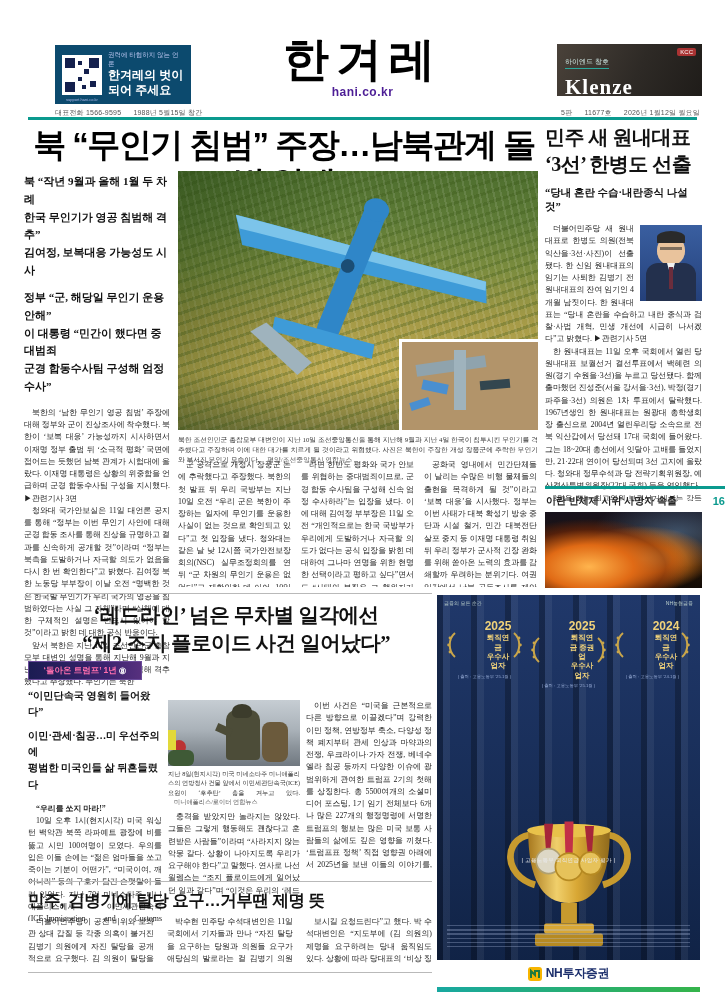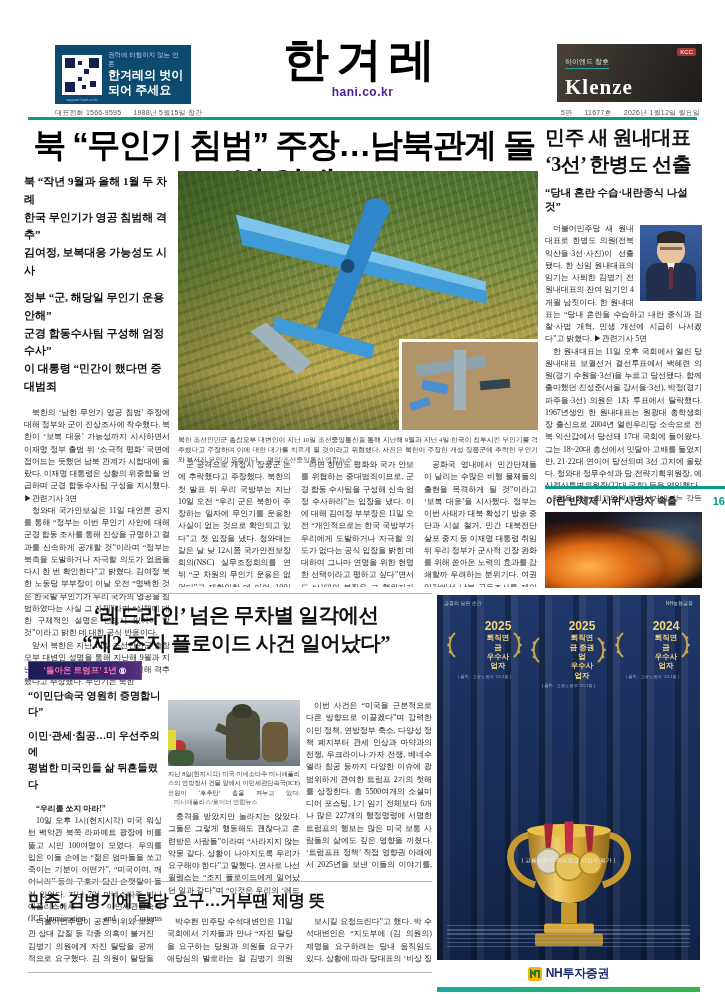--- a/index.html
+++ b/index.html
@@ -10,21 +10,21 @@
   .qr-ad{left:55px;top:45px;width:136px;height:59px;background:#0c4a6e;display:flex;align-items:center;gap:6px;padding:16px 7px;box-sizing:border-box;}
   .qr-box{width:40px;height:40px;background:#fff;position:relative;flex:0 0 auto;}
   .qr-box i{position:absolute;background:#14204d;}
   .qr-cap{position:absolute;left:0;bottom:-7px;width:40px;font-size:4px;color:#aab6e8;text-align:center;}
   .qr-txt{color:#fff;line-height:1.25;}
   .qr-l1{font-size:6.5px;color:#b9c4ee;}
   .qr-l2{font-size:12px;font-weight:bold;}
   .masthead{left:240px;top:36px;width:245px;text-align:center;}
   .masthead .logo{font-size:46px;font-weight:900;letter-spacing:7px;color:#000;line-height:1;}
   .masthead .url{font-size:12px;font-weight:bold;color:#4c1d95;margin-top:3px;letter-spacing:.5px;}
-  .klenze{left:557px;top:44px;width:145px;height:58px;background:linear-gradient(115deg,#4a423a,#2e2a26 55%,#1f1c19);color:#fff;box-sizing:border-box;padding:6px 8px;}
+  .klenze{left:557px;top:44px;width:145px;height:52px;background:linear-gradient(115deg,#4a423a,#2e2a26 55%,#1f1c19);color:#fff;box-sizing:border-box;padding:6px 8px;}
   .klenze .kcc{position:absolute;top:4px;right:6px;font-size:6px;color:#fff;background:#a33;padding:1px 3px;border-radius:2px;}
   .klenze .kick{font-size:7px;color:#cfe7e3;border-bottom:1px solid #2aa79b;display:inline-block;padding-bottom:1px;}
   .klenze .name{font-family:"Liberation Serif",serif;font-size:21px;font-weight:bold;letter-spacing:1px;margin-top:6px;}
   .tiny-info{font-size:7px;color:#555;letter-spacing:.2px;}
   .info-l{left:55px;top:108px;}
   .info-r{right:25px;top:108px;text-align:right;}
   .tiny-info span{margin-right:10px;}
   .rule-teal{left:28px;top:117px;width:669px;height:3px;background:#0a9a8e;}
   
   .lead-head{left:28px;top:126px;width:512px;text-align:center;font-size:33px;font-weight:800;letter-spacing:-1.5px;line-height:1.15;color:#000;}
@@ -159,22 +159,22 @@
   <div class="abs lead-head">북 “무인기 침범” 주장…남북관계 돌발 악재</div>
 
   <div class="abs lead-left">
     <div class="deck">
       <div>북 “작년 9월과 올해 1월 두 차례</div>
       <div>한국 무인기가 영공 침범해 격추”</div>
       <div>김여정, 보복대응 가능성도 시사</div>
     </div>
     <div class="deck">
       <div>정부 “군, 해당일 무인기 운용 안해”</div>
+      <div>이 대통령 “민간이 했다면 중대범죄</div>
       <div>군경 합동수사팀 구성해 엄정 수사”</div>
-      <div>이 대통령 “민간이 했다면 중대범죄</div>
     </div>
     <div class="bodytxt">
       <p>북한의 ‘남한 무인기 영공 침범’ 주장에 대해 정부와 군이 진상조사에 착수했다. 북한이 ‘보복 대응’ 가능성까지 시사하면서 이재명 정부 출범 뒤 ‘소극적 평화’ 국면에 접어드는 듯했던 남북 관계가 시험대에 올랐다. 이재명 대통령은 상황의 위중함을 언급하며 군경 합동수사팀 구성을 지시했다. ▶관련기사 3면</p>
       <p>청와대 국가안보실은 11일 대언론 공지를 통해 “정부는 이번 무인기 사안에 대해 군경 합동 조사를 통해 진상을 규명하고 결과를 신속하게 공개할 것”이라며 “정부는 북측을 도발하거나 자극할 의도가 없음을 다시 한 번 확인한다”고 밝혔다. 김여정 북한 노동당 부부장이 이날 오전 “명백한 것은 한국발 무인기가 우리 국가의 영공을 침범하였다는 사실 그 자체”라며 “실체에 대한 구체적인 설명은 반드시 있어야 할 것”이라고 밝힌 데 대한 공식 반응이다.</p>
       <p>앞서 북한은 지난 10일 조선인민군 총참모부 대변인 성명을 통해 지난해 9월과 지난 4일 한국 무인기가 영공을 침범해 격추했다고 주장했다. 무인기는 북한</p>
     </div>
   </div>
 
   <div class="abs photo">
     <svg width="300" height="200" viewBox="0 0 100 70" style="position:absolute;left:18px;top:22px;">
@@ -250,21 +250,21 @@
     <div>‘레드라인’ 넘은 무차별 일각에선</div>
     <div>“제2 조지 플로이드 사건 일어났다”</div>
   </div>
 
   <div class="abs imm-left">
     <div class="badge">
       <span class="bl">‘돌아온 트럼프’ 1년</span>
       <span class="bn">⑧</span>
     </div>
     <div class="imm-deck">
-      <div>“이민단속국 영원히 증명합니다”</div>
+      <div>“이민단속국 영원히 들어왔다”</div>
       <div class="g2">이민·관세·침공…미 우선주의에</div>
       <div>평범한 미국인들 삶 뒤흔들렸다</div>
     </div>
     <div class="bodytxt">
       <p class="subhead-line">“우리를 쏘지 마라!”</p>
       <p>10일 오후 1시(현지시각) 미국 워싱턴 백악관 북쪽 라파예트 광장에 비를 뚫고 시민 100여명이 모였다. 우의를 입은 이들 손에는 “젊은 엄마들을 쏘고 죽이는 기분이 어떤가”, “미국이여, 깨어나라” 등의 구호가 담긴 손팻말이 들려 있었다. 지난 7일 미네소타주 미니애폴리스에서 이민세관단속국(ICE·Immigration and Customs Enforcement) 요원의 총에 30대 여성이 목숨을 잃은 사건을 계기로 조직된 규탄 집회였다. 한 참가자는 한겨레와 만나 “미니애폴리스 영상을 처음 봤을 때</p>
     </div>
   </div>
 
   <div class="abs imm-mid">

